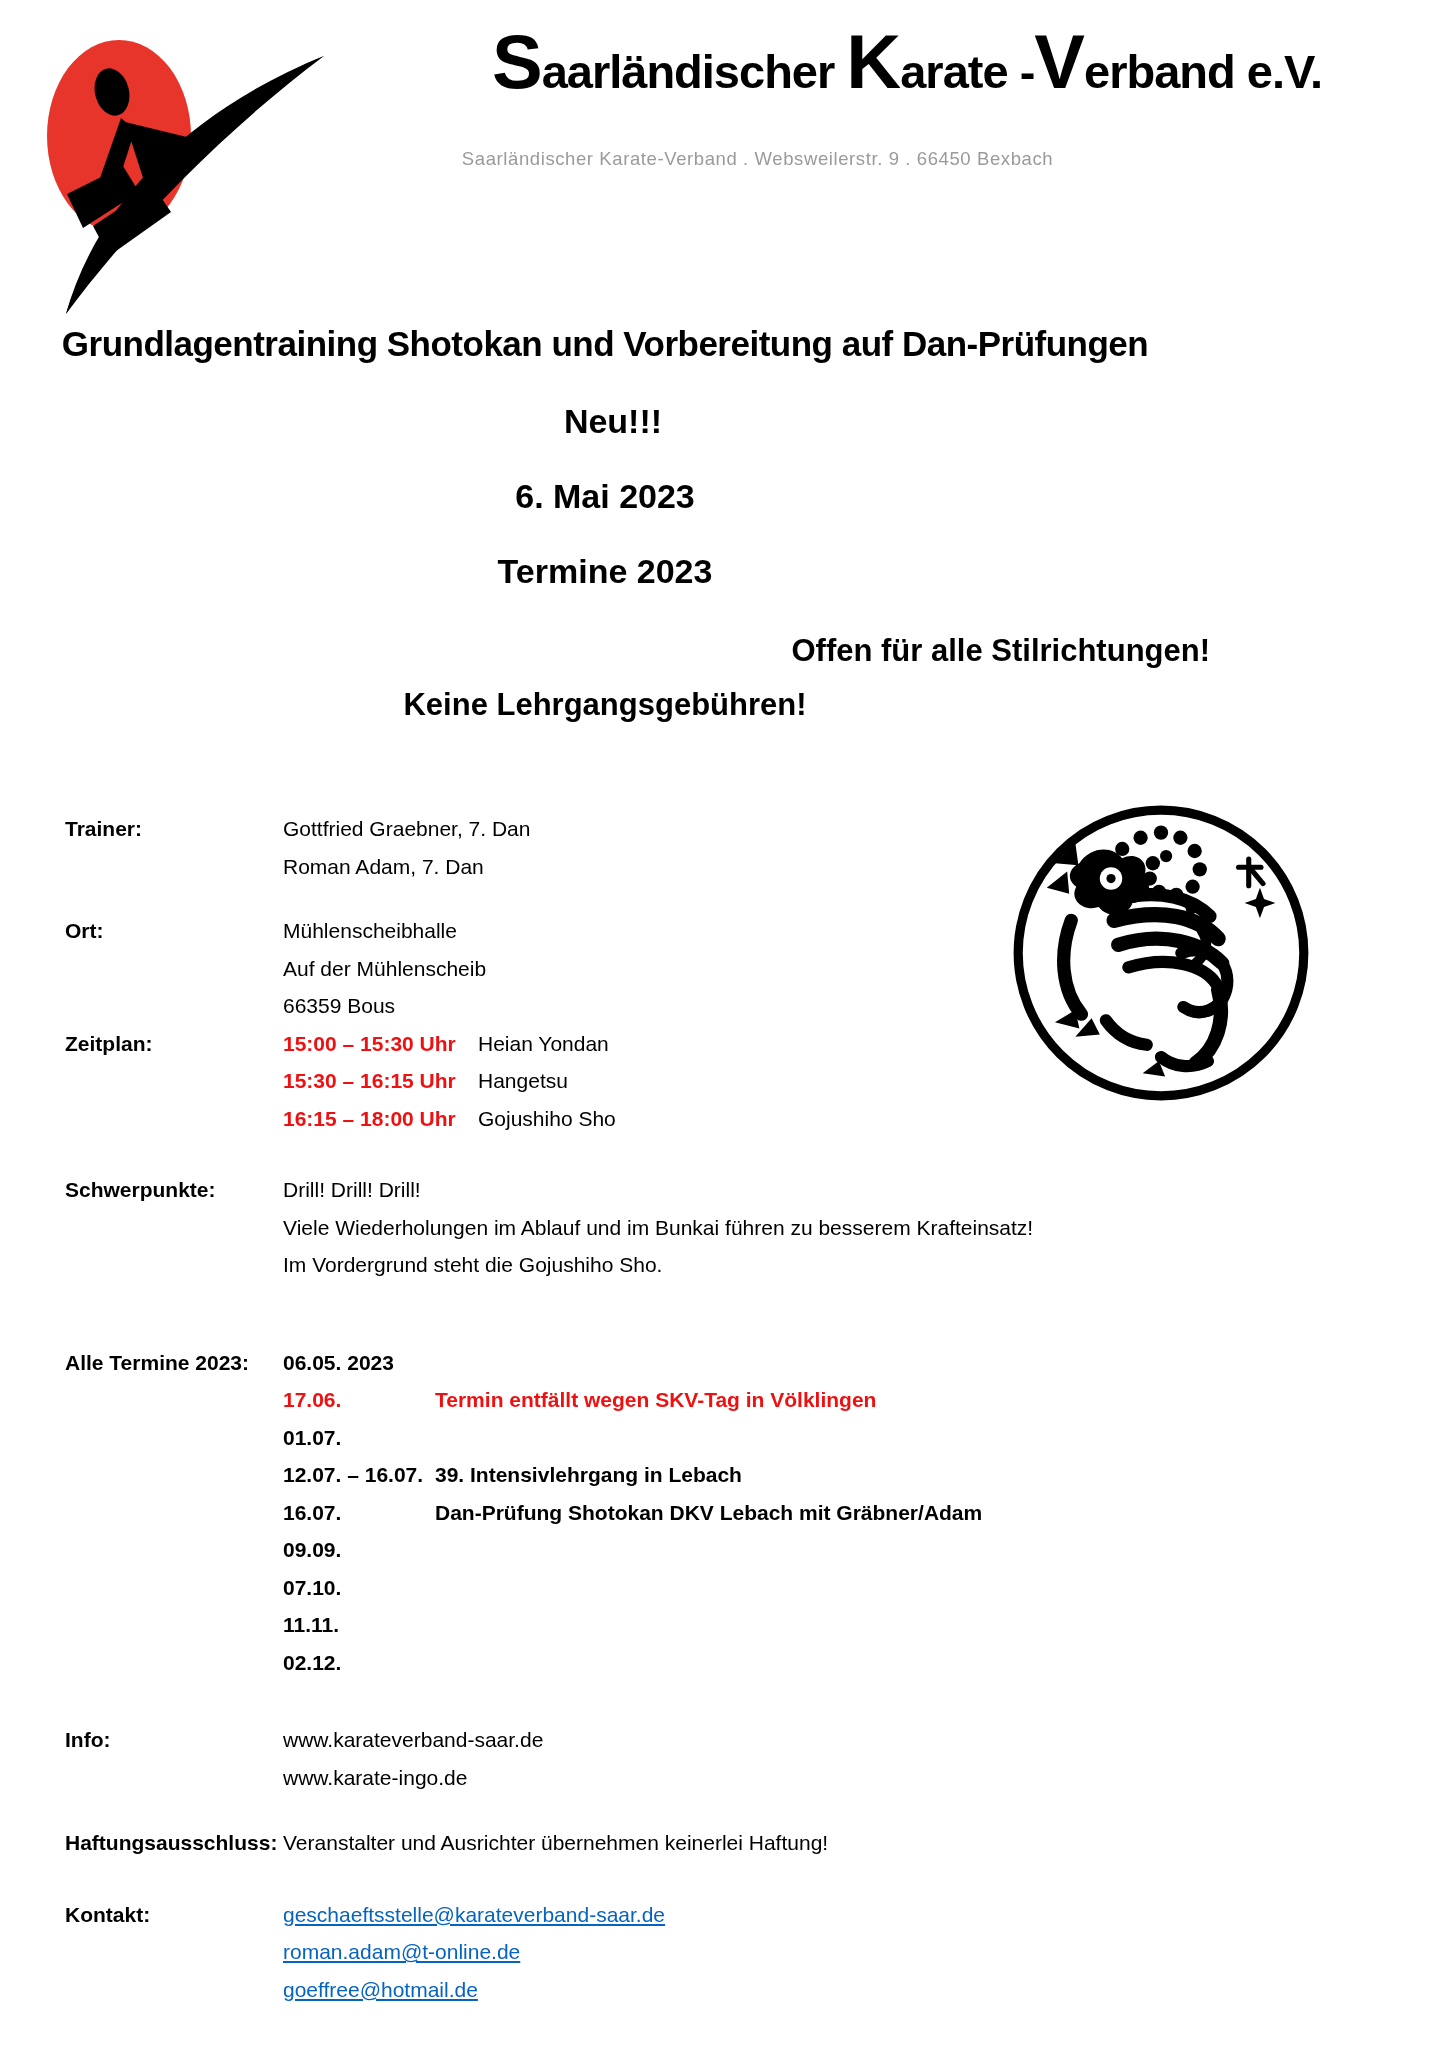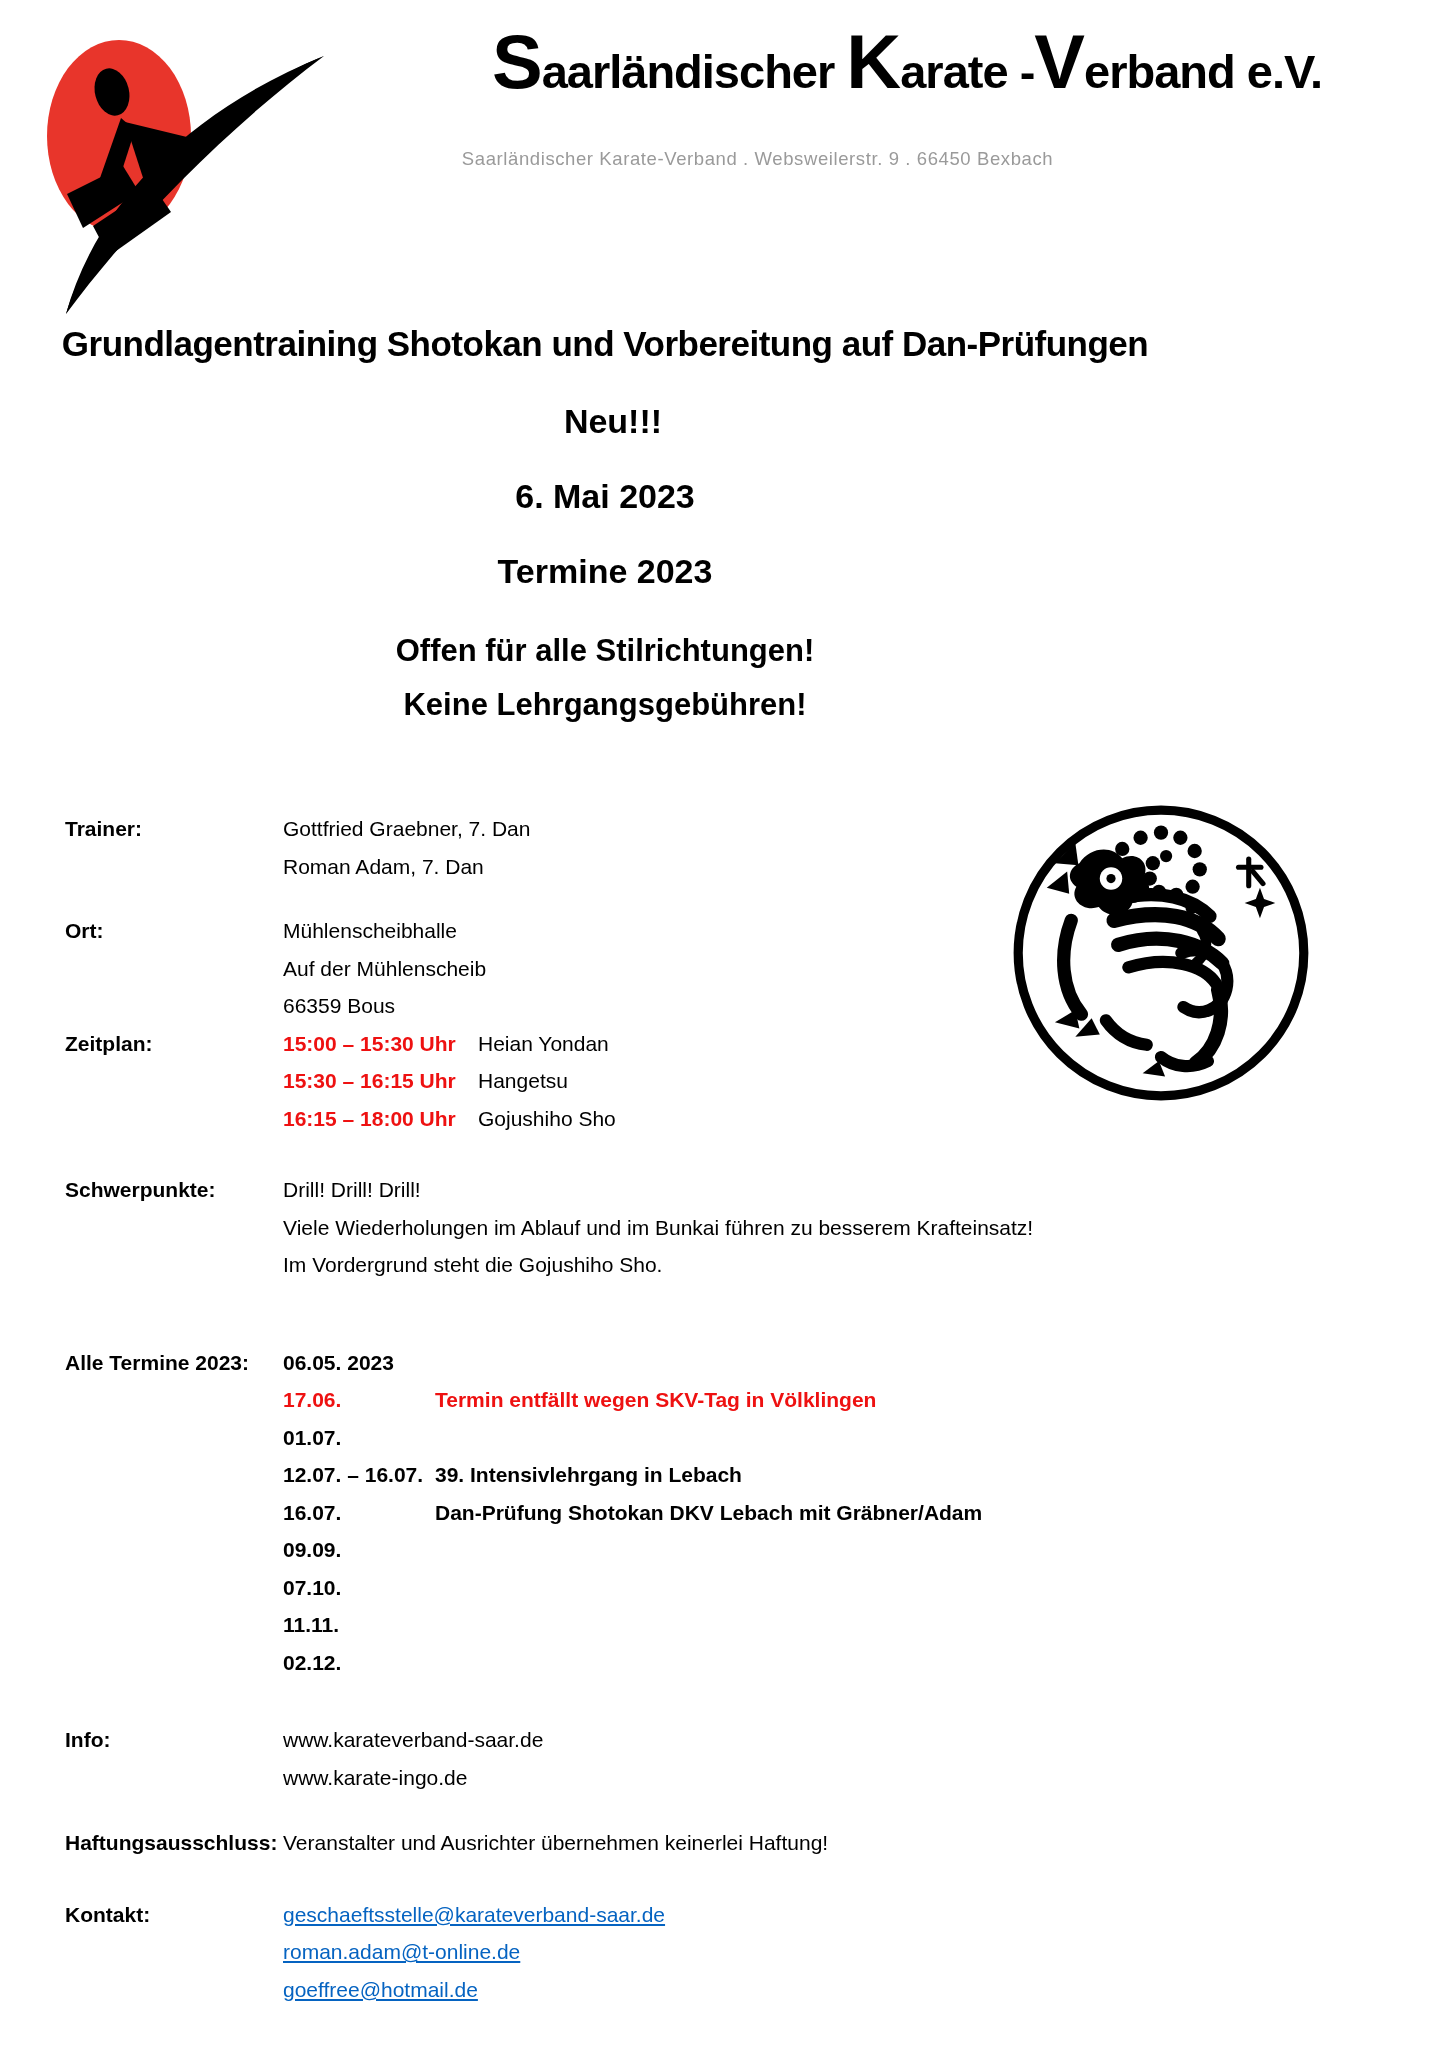--- a/index.html
+++ b/index.html
@@ -34,21 +34,21 @@
     padding-left:51px;text-align:center;
     font-size:18.5px;letter-spacing:.6px;
     color:var(--address-gray);
   }
   
   .headings{position:absolute;left:0;top:322px;width:1210px;text-align:center;font-weight:bold;}
   .h-title{font-size:35px;line-height:44px;letter-spacing:-.5px;white-space:nowrap;}
   .h-neu{font-size:34px;line-height:44px;margin-top:33px;padding-left:16px;}
   .h-date{font-size:34px;line-height:44px;margin-top:31px;}
   .h-termine{font-size:34px;line-height:44px;margin-top:31px;}
-  .h-offen{font-size:31px;line-height:40px;margin-top:38px;}
+  .h-offen{font-size:31px;line-height:40px;margin-top:38px;text-align:right;}
   .h-gebuehren{font-size:31px;line-height:40px;margin-top:14px;}
   
   .details{position:absolute;left:65px;top:810px;width:1330px;font-size:21px;line-height:37.5px;}
   .row{display:flex;align-items:flex-start;}
   .lbl{flex:0 0 218px;font-weight:bold;}
   .val{flex:1;}
   .subrow{display:flex;}
   .time{flex:0 0 195px;color:var(--accent-red);font-weight:bold;white-space:nowrap;}
   .kata{white-space:nowrap;}
   .tdate{min-width:152px;font-weight:bold;white-space:nowrap;}

